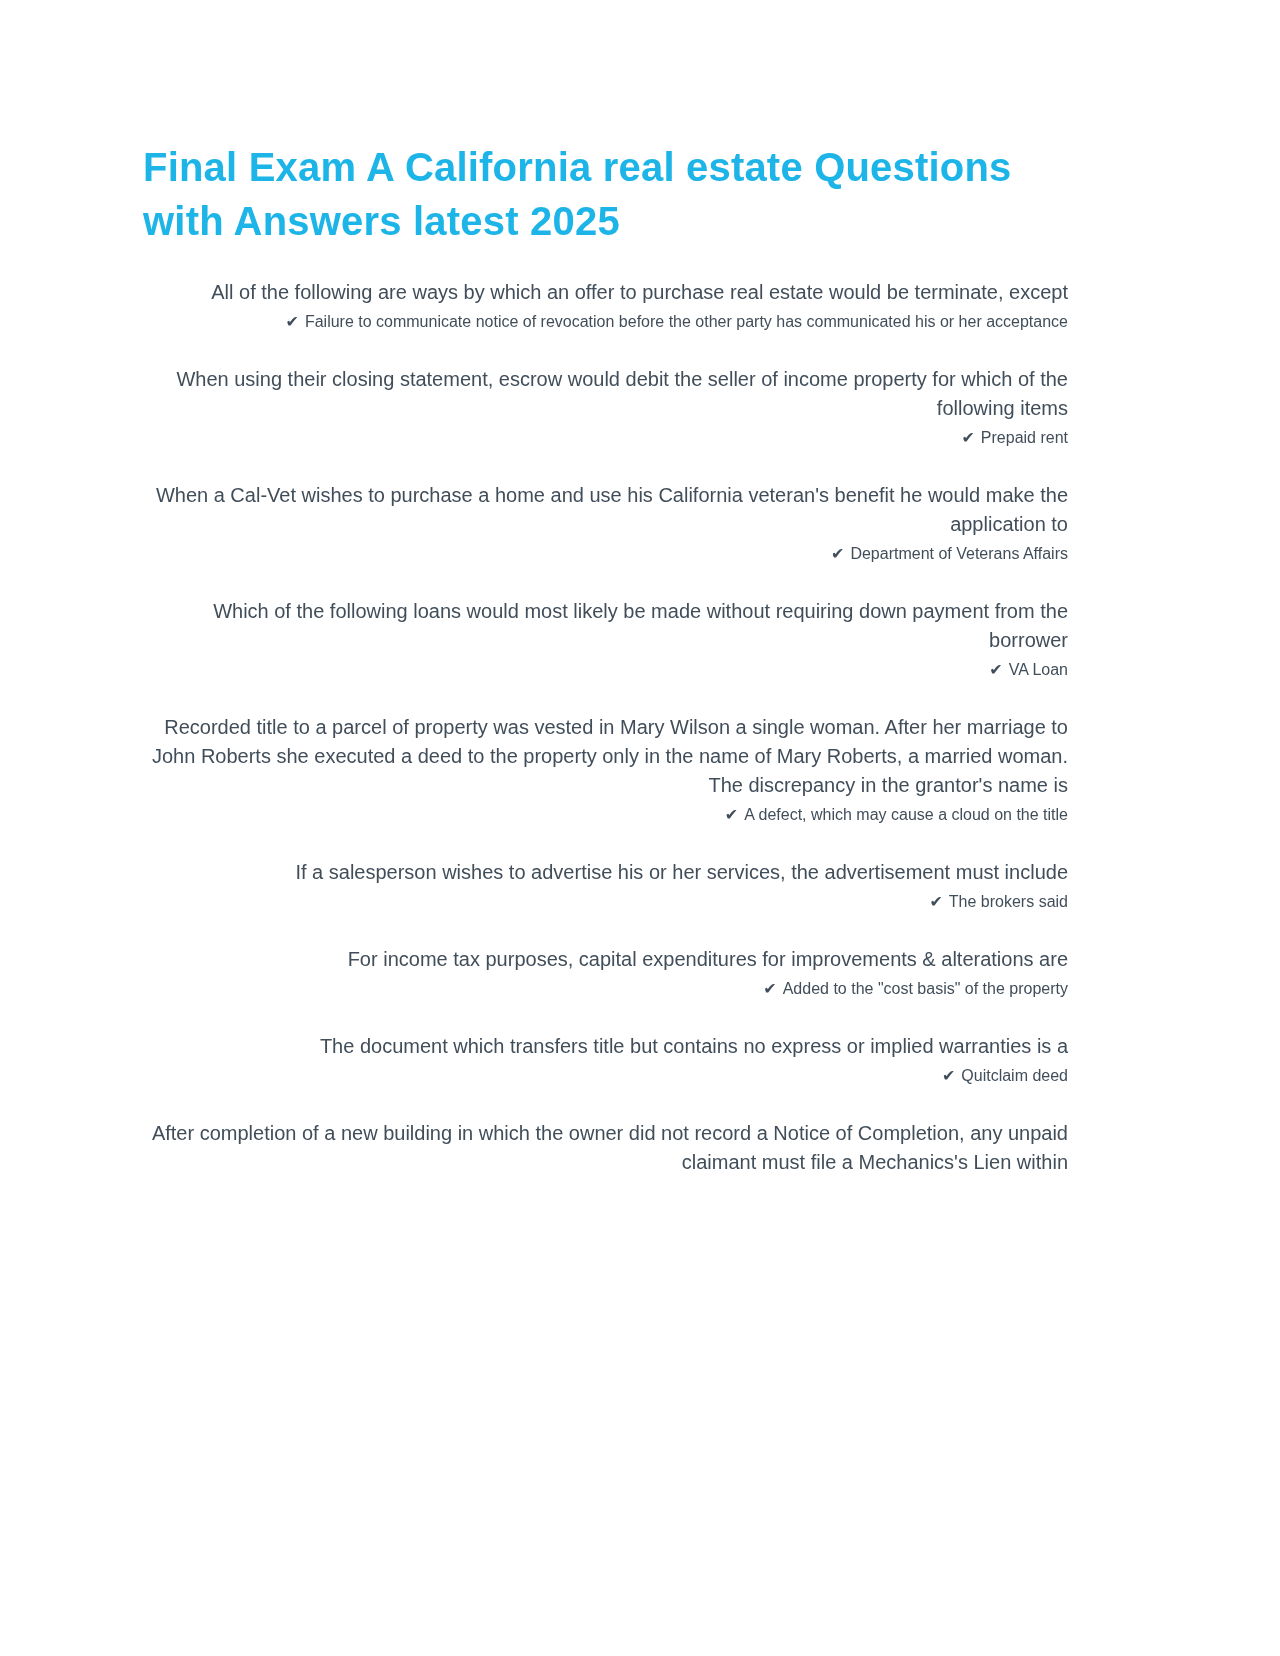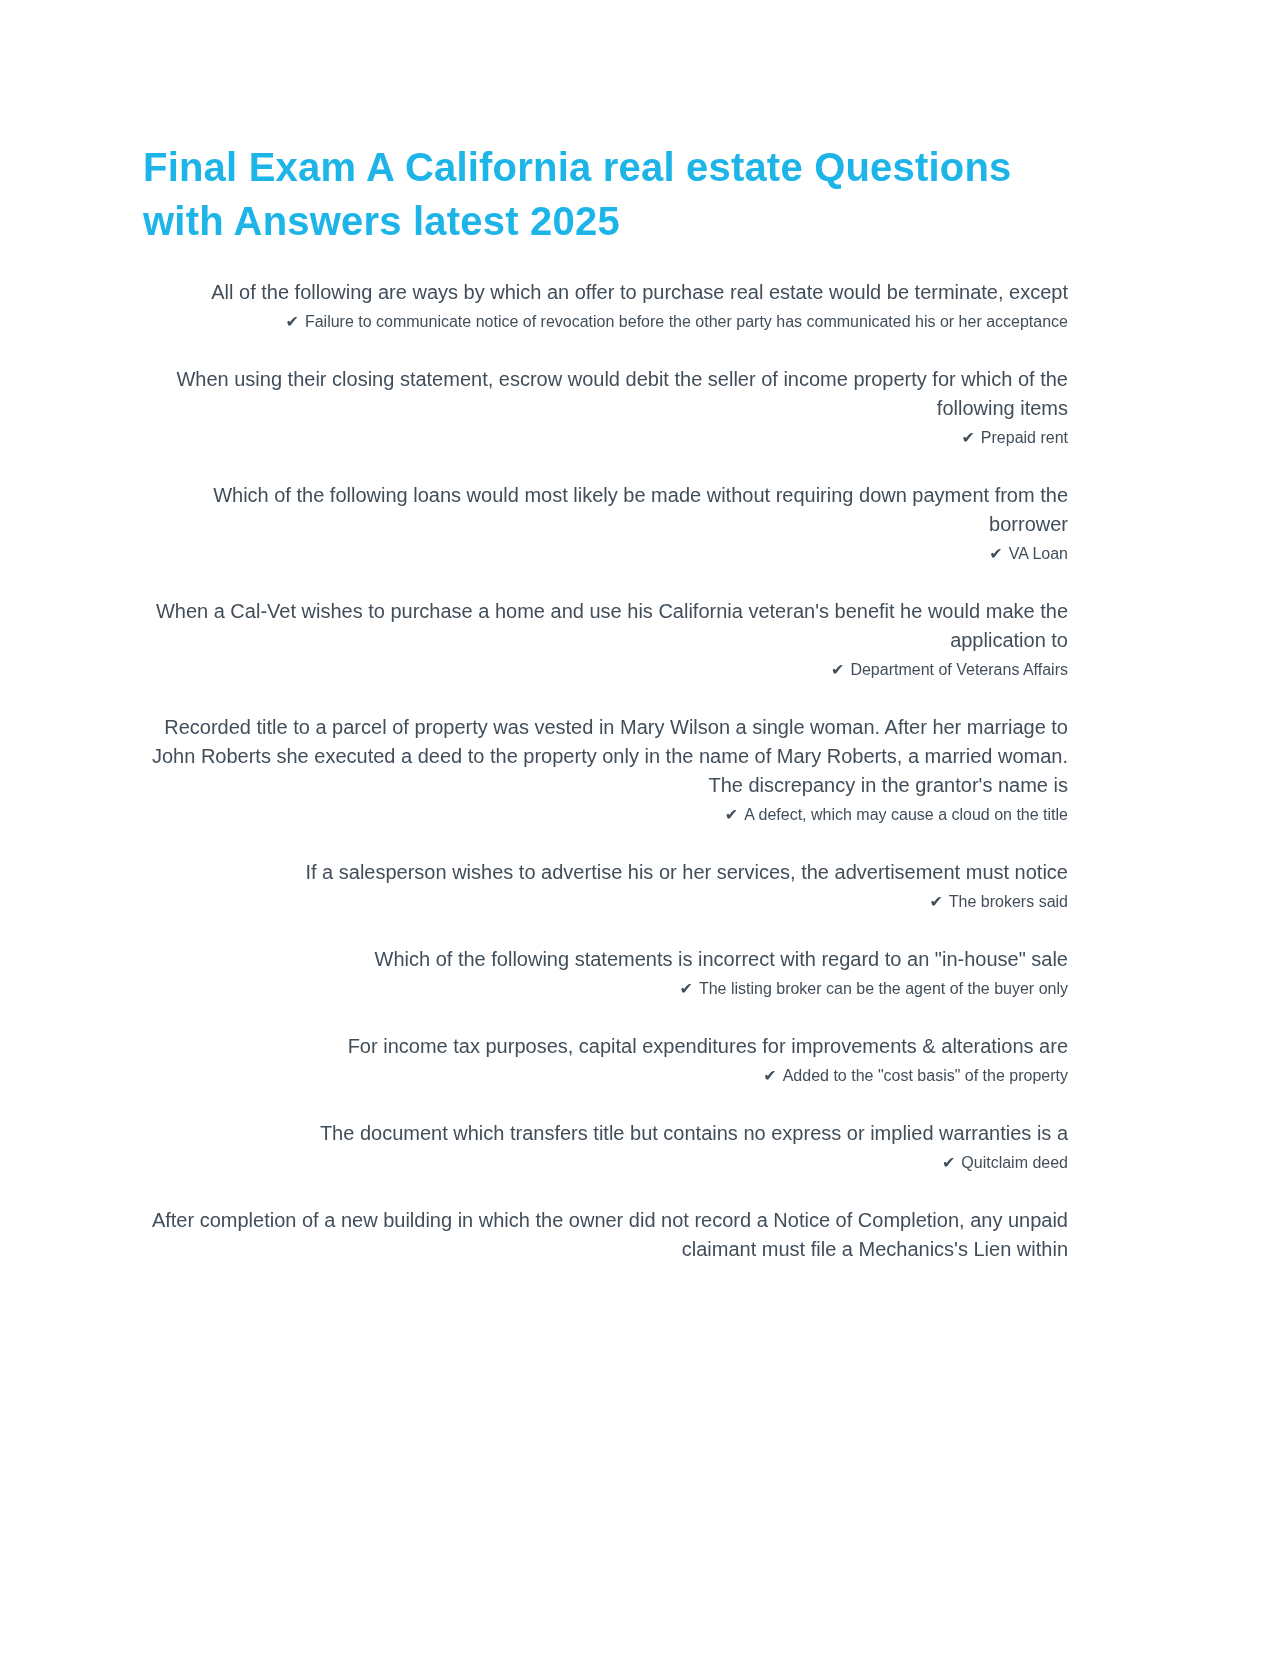--- a/index.html
+++ b/index.html
@@ -63,53 +63,47 @@
   </div>
 
   <div class="qa">
     <div class="question">When using their closing statement, escrow would debit the seller of income property for which of the following items</div>
     <div class="answer">
       <span class="check">✔</span><span>Prepaid rent</span>
     </div>
   </div>
 
   <div class="qa">
-    <div class="question">Which of the following loans would most likely be made without requiring down payment from the borrower</div>
+    <div class="question">When a Cal-Vet wishes to purchase a home and use his California veteran's benefit he would make the application to</div>
     <div class="answer">
-      <span class="check">✔</span><span>VA Loan</span>
+      <span class="check">✔</span><span>Department of Veterans Affairs</span>
     </div>
   </div>
 
   <div class="qa">
-    <div class="question">When a Cal-Vet wishes to purchase a home and use his California veteran's benefit he would make the application to</div>
+    <div class="question">Which of the following loans would most likely be made without requiring down payment from the borrower</div>
     <div class="answer">
-      <span class="check">✔</span><span>Department of Veterans Affairs</span>
+      <span class="check">✔</span><span>VA Loan</span>
     </div>
   </div>
 
   <div class="qa">
     <div class="question">Recorded title to a parcel of property was vested in Mary Wilson a single woman. After her marriage to John Roberts she executed a deed to the property only in the name of Mary Roberts, a married woman. The discrepancy in the grantor's name is</div>
     <div class="answer">
       <span class="check">✔</span><span>A defect, which may cause a cloud on the title</span>
     </div>
   </div>
 
   <div class="qa">
-    <div class="question">If a salesperson wishes to advertise his or her services, the advertisement must notice</div>
+    <div class="question">If a salesperson wishes to advertise his or her services, the advertisement must include</div>
     <div class="answer">
       <span class="check">✔</span><span>The brokers said</span>
     </div>
   </div>
 
-  <div class="qa">
-    <div class="question">Which of the following statements is incorrect with regard to an "in-house" sale</div>
-    <div class="answer">
-      <span class="check">✔</span><span>The listing broker can be the agent of the buyer only</span>
-    </div>
-  </div>
 
   <div class="qa">
     <div class="question">For income tax purposes, capital expenditures for improvements &amp; alterations are</div>
     <div class="answer">
       <span class="check">✔</span><span>Added to the "cost basis" of the property</span>
     </div>
   </div>
 
   <div class="qa">
     <div class="question">The document which transfers title but contains no express or implied warranties is a</div>

